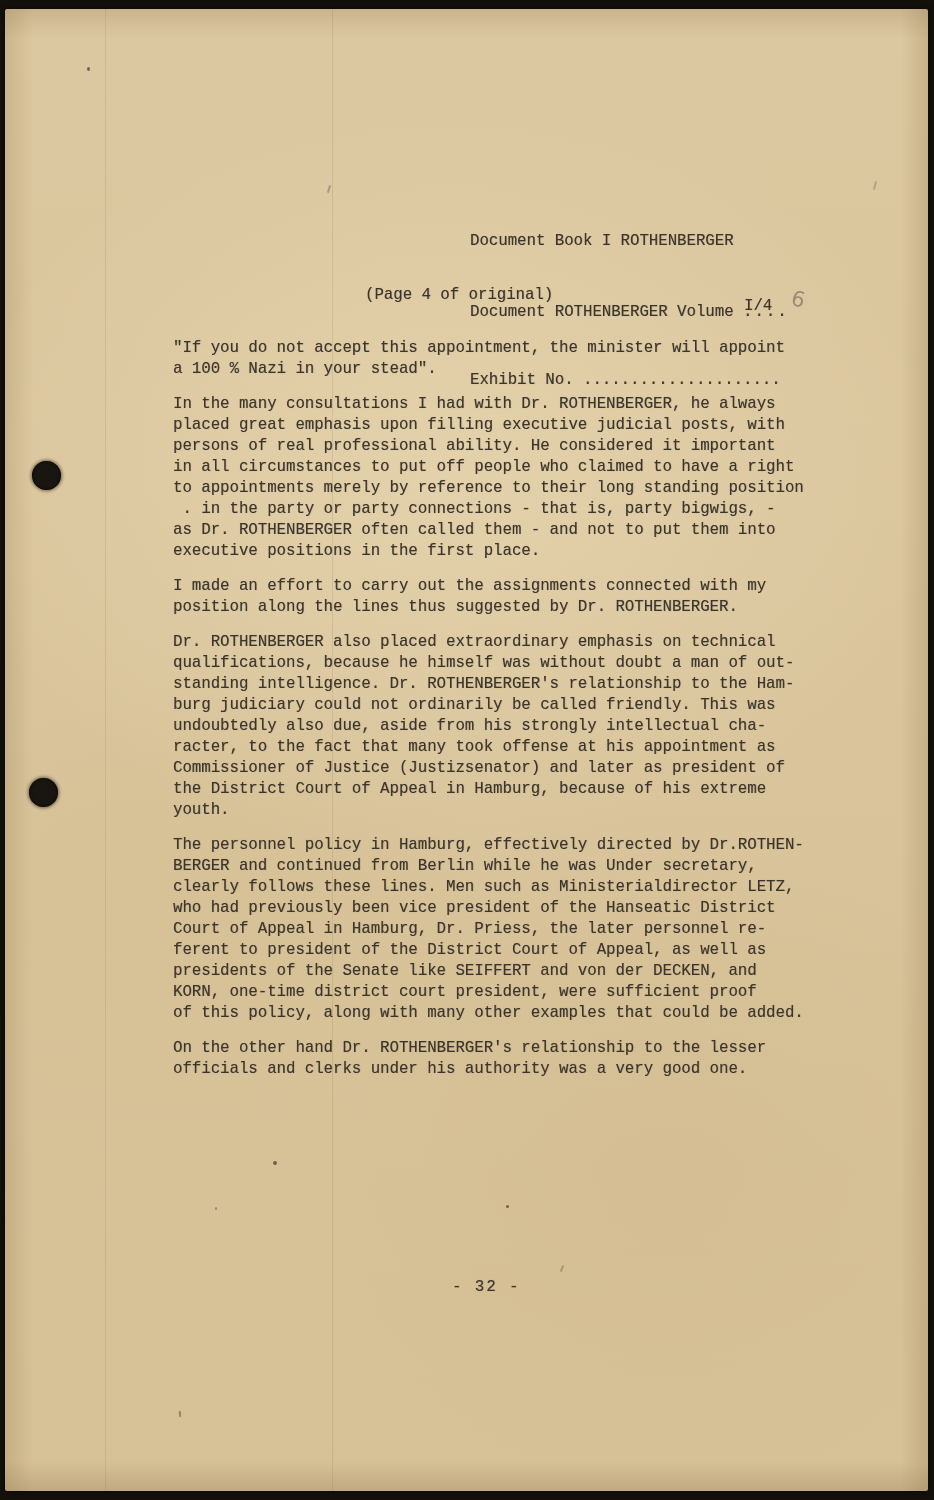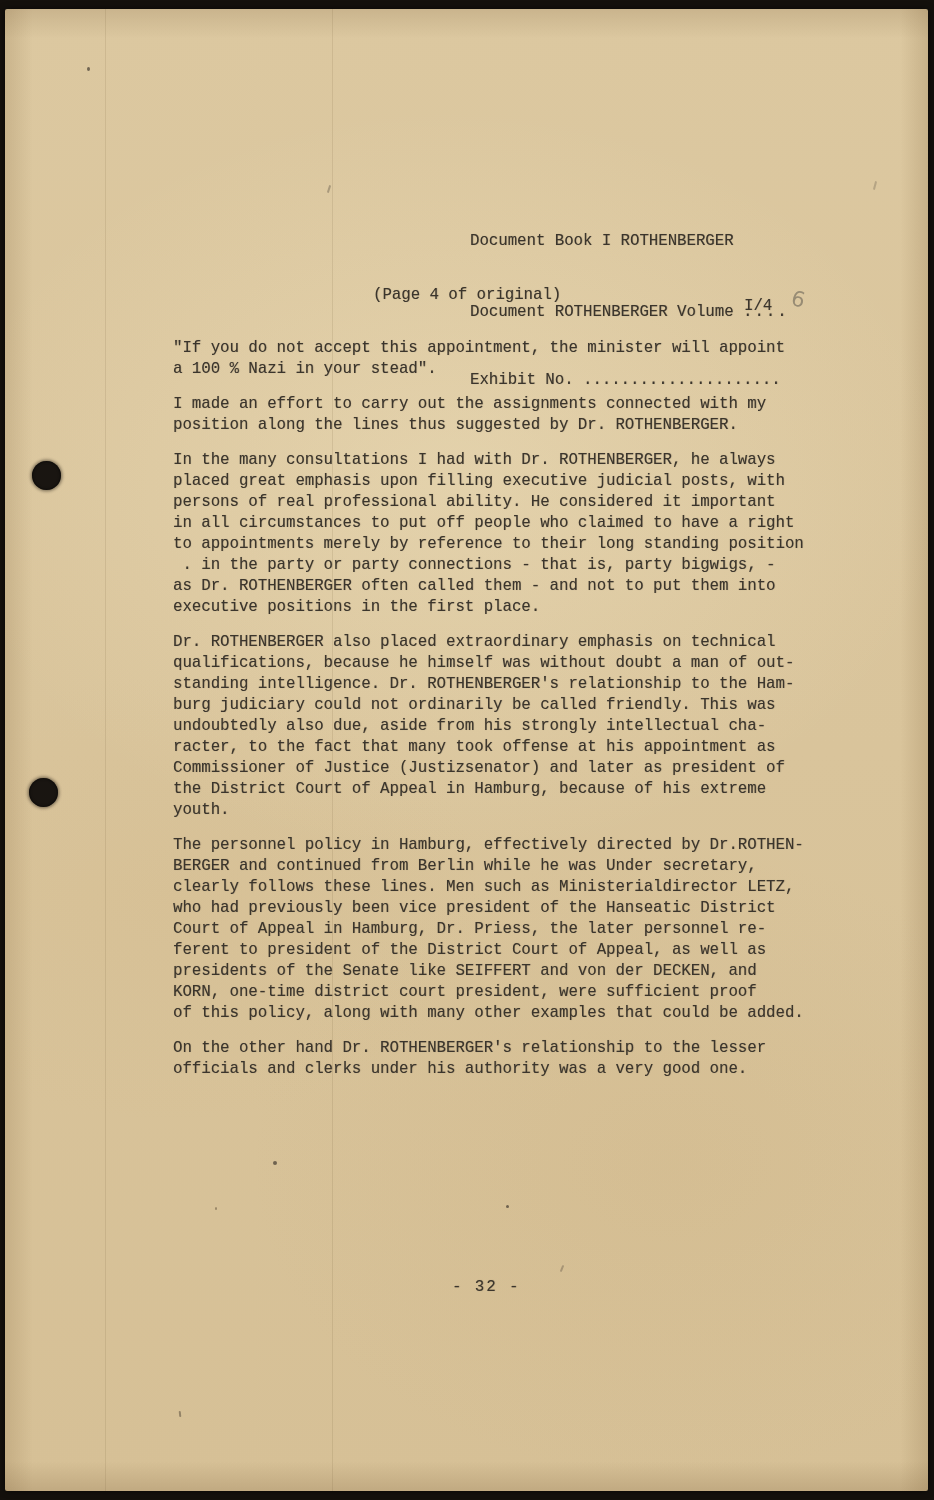--- a/index.html
+++ b/index.html
@@ -19,21 +19,21 @@
       linear-gradient(180deg, rgba(118,90,55,0.18) 0, rgba(118,90,55,0) 2%, rgba(118,90,55,0) 98%, rgba(118,90,55,0.22) 100%),
       linear-gradient(180deg,#dcc8a0,#d6c096);
     box-shadow:0 0 6px rgba(0,0,0,0.6);
   }
   .type{
     font-family:"Liberation Mono","DejaVu Sans Mono",monospace;
     font-size:15.7px;line-height:21px;color:#3b352c;
     text-shadow:0.4px 0.4px 0.7px rgba(59,53,44,0.45);
   }
   .header{position:absolute;left:465px;top:176px;line-height:22.6px;white-space:pre;}
-  .pageref{position:absolute;left:368px;top:276px;white-space:pre;font-family:Liberation Mono, monospace;}
+  .pageref{position:absolute;left:360px;top:276px;white-space:pre;font-family:Liberation Mono, monospace;}
   .bodytext{position:absolute;left:168px;top:329px;width:690px;}
   .bodytext p{margin:0 0 14px 0;white-space:pre;}
   .pagenum{position:absolute;left:447px;top:1268px;letter-spacing:2px;}
   .hole{
     position:absolute;width:29px;height:29px;border-radius:50%;
     background:#191511;
     box-shadow:0 0 3px 1.5px rgba(30,24,18,0.45), inset 0 0 3px rgba(0,0,0,0.9);
   }
   .hole-top{left:27px;top:452px;}
   .hole-bottom{left:24px;top:769px;}
@@ -83,30 +83,30 @@
     <div>Document Book I ROTHENBERGER</div>
     <div><span>Document ROTHENBERGER Volume </span><span class="vol-wrap"><span class="vol-dots">....</span><span class="vol-typed">I/4</span></span><span class="pencil">6</span></div>
     <div>Exhibit No. .....................</div>
   </div>
 
   <div class="pageref type">(Page 4 of original)</div>
 
   <div class="bodytext type">
     <p>"If you do not accept this appointment, the minister will appoint
 a 100 % Nazi in your stead".</p>
-    <p>I made an effort to carry out the assignments connected with my
-position along the lines thus suggested by Dr. ROTHENBERGER.</p>
     <p>In the many consultations I had with Dr. ROTHENBERGER, he always
 placed great emphasis upon filling executive judicial posts, with
 persons of real professional ability. He considered it important
 in all circumstances to put off people who claimed to have a right
 to appointments merely by reference to their long standing position
  . in the party or party connections - that is, party bigwigs, -
 as Dr. ROTHENBERGER often called them - and not to put them into
 executive positions in the first place.</p>
+    <p>I made an effort to carry out the assignments connected with my
+position along the lines thus suggested by Dr. ROTHENBERGER.</p>
     <p>Dr. ROTHENBERGER also placed extraordinary emphasis on technical
 qualifications, because he himself was without doubt a man of out-
 standing intelligence. Dr. ROTHENBERGER's relationship to the Ham-
 burg judiciary could not ordinarily be called friendly. This was
 undoubtedly also due, aside from his strongly intellectual cha-
 racter, to the fact that many took offense at his appointment as
 Commissioner of Justice (Justizsenator) and later as president of
 the District Court of Appeal in Hamburg, because of his extreme
 youth.</p>
     <p>The personnel policy in Hamburg, effectively directed by Dr.ROTHEN-

